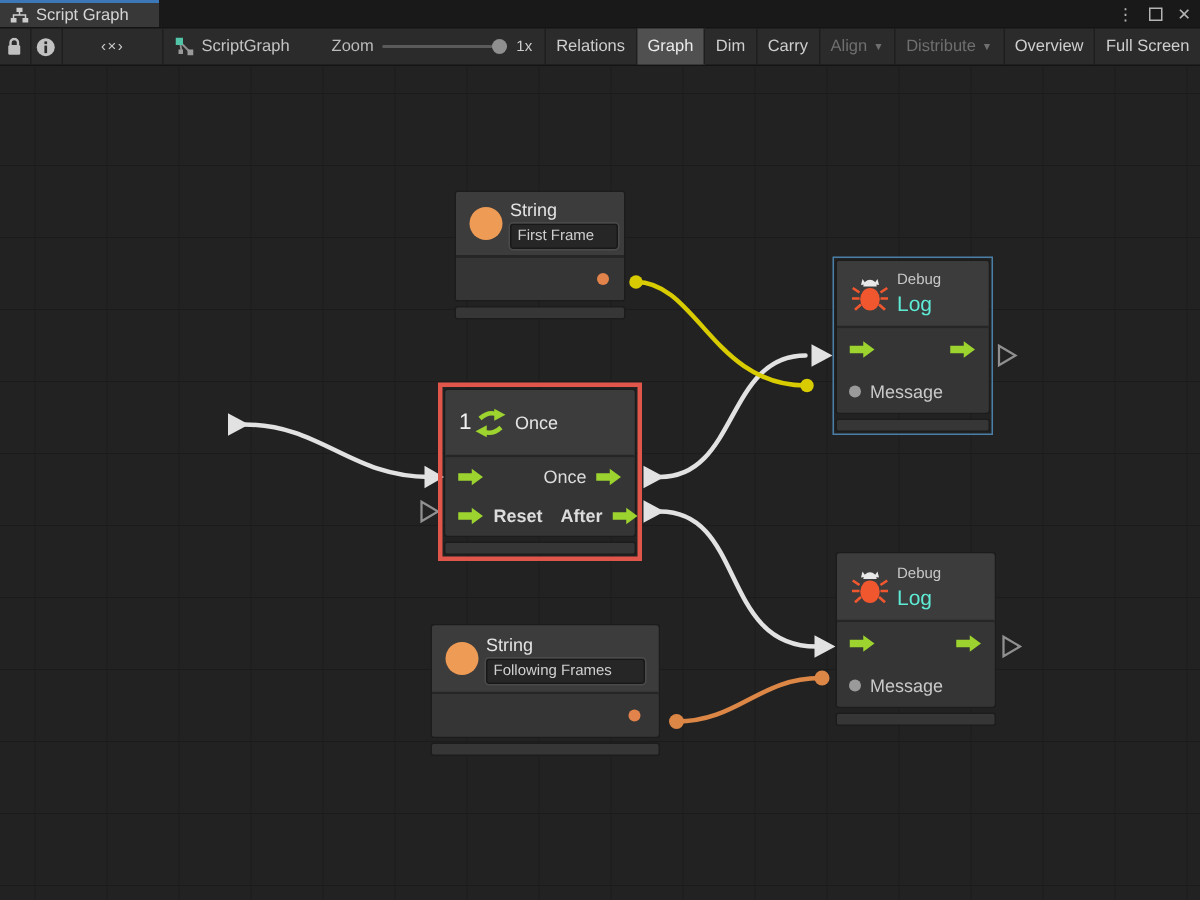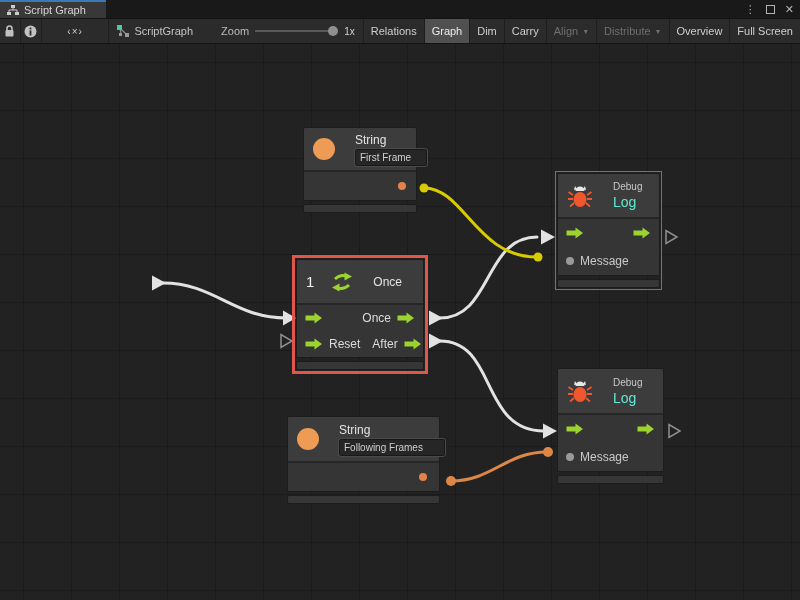--- a/index.html
+++ b/index.html
@@ -35,21 +35,21 @@
 
   
   .canvas { position:absolute; left:0; top:44px; width:800px; height:556px; background-color:#222222;
     background-image:linear-gradient(to right,#1b1b1b 1px,transparent 1px),linear-gradient(to bottom,#1b1b1b 1px,transparent 1px);
     background-size:48px 48px; background-position:23px 18px; }
   svg.wires { position:absolute; left:0; top:0; width:800px; height:556px; }
 
   
   .node { position:absolute; font-size:12px; color:#dcdcdc; }
   .n-main { background:#383838; border:1px solid #1c1c1c; border-radius:2px; }
-  .n-head { display:flex; align-items:center; gap:20px; padding:0 9px; background:#3c3c3c; border-bottom:2px solid #262626; border-radius:2px 2px 0 0; }
+  .n-head { display:flex; align-items:center; gap:5px; padding:0 9px; background:#3c3c3c; border-bottom:2px solid #262626; border-radius:2px 2px 0 0; }
   .n-body { background:#353535; border-radius:0 0 2px 2px; }
   .n-foot { height:9px; background:#363636; border:1px solid #1c1c1c; border-radius:2px; margin-top:3px; }
   .prow { display:flex; align-items:center; padding:0 8px; gap:6px; }
   .spacer { flex:1; }
   .ncol { display:flex; flex-direction:column; justify-content:center; gap:2px; }
   .ntitle { color:#e4e4e4; font-size:12px; }
   .nsub { color:#b5b5b5; font-size:10px; }
   .nbig { color:#5eead4; font-size:14px; }
   .orange-circle { width:22px; height:22px; border-radius:50%; background:#ee9b56; flex:0 0 auto; }
   .str-input { background:#262626; border:1px solid #181818; outline:1px solid #4a4a4a; border-radius:2px;
@@ -195,21 +195,21 @@
           <div class="prow" style="height:26px;">
             <svg class="arrow-ic" width="18" height="12" viewBox="0 0 17 12">
               <path d="M0,3.5 H9 V0.5 L16.5,6 L9,11.5 V8.5 H0 Z" fill="#9cd32e"></path>
             </svg>
             <span class="spacer"></span>
             <span>Once</span>
             <svg class="arrow-ic" width="18" height="12" viewBox="0 0 17 12">
               <path d="M0,3.5 H9 V0.5 L16.5,6 L9,11.5 V8.5 H0 Z" fill="#9cd32e"></path>
             </svg>
           </div>
-          <div class="prow" style="height:26px;">
+          <div class="prow" style="height:26px;font-weight:bold;">
             <svg class="arrow-ic" width="18" height="12" viewBox="0 0 17 12">
               <path d="M0,3.5 H9 V0.5 L16.5,6 L9,11.5 V8.5 H0 Z" fill="#9cd32e"></path>
             </svg>
             <span>Reset</span>
             <span class="spacer"></span>
             <span>After</span>
             <svg class="arrow-ic" width="18" height="12" viewBox="0 0 17 12">
               <path d="M0,3.5 H9 V0.5 L16.5,6 L9,11.5 V8.5 H0 Z" fill="#9cd32e"></path>
             </svg>
           </div>

